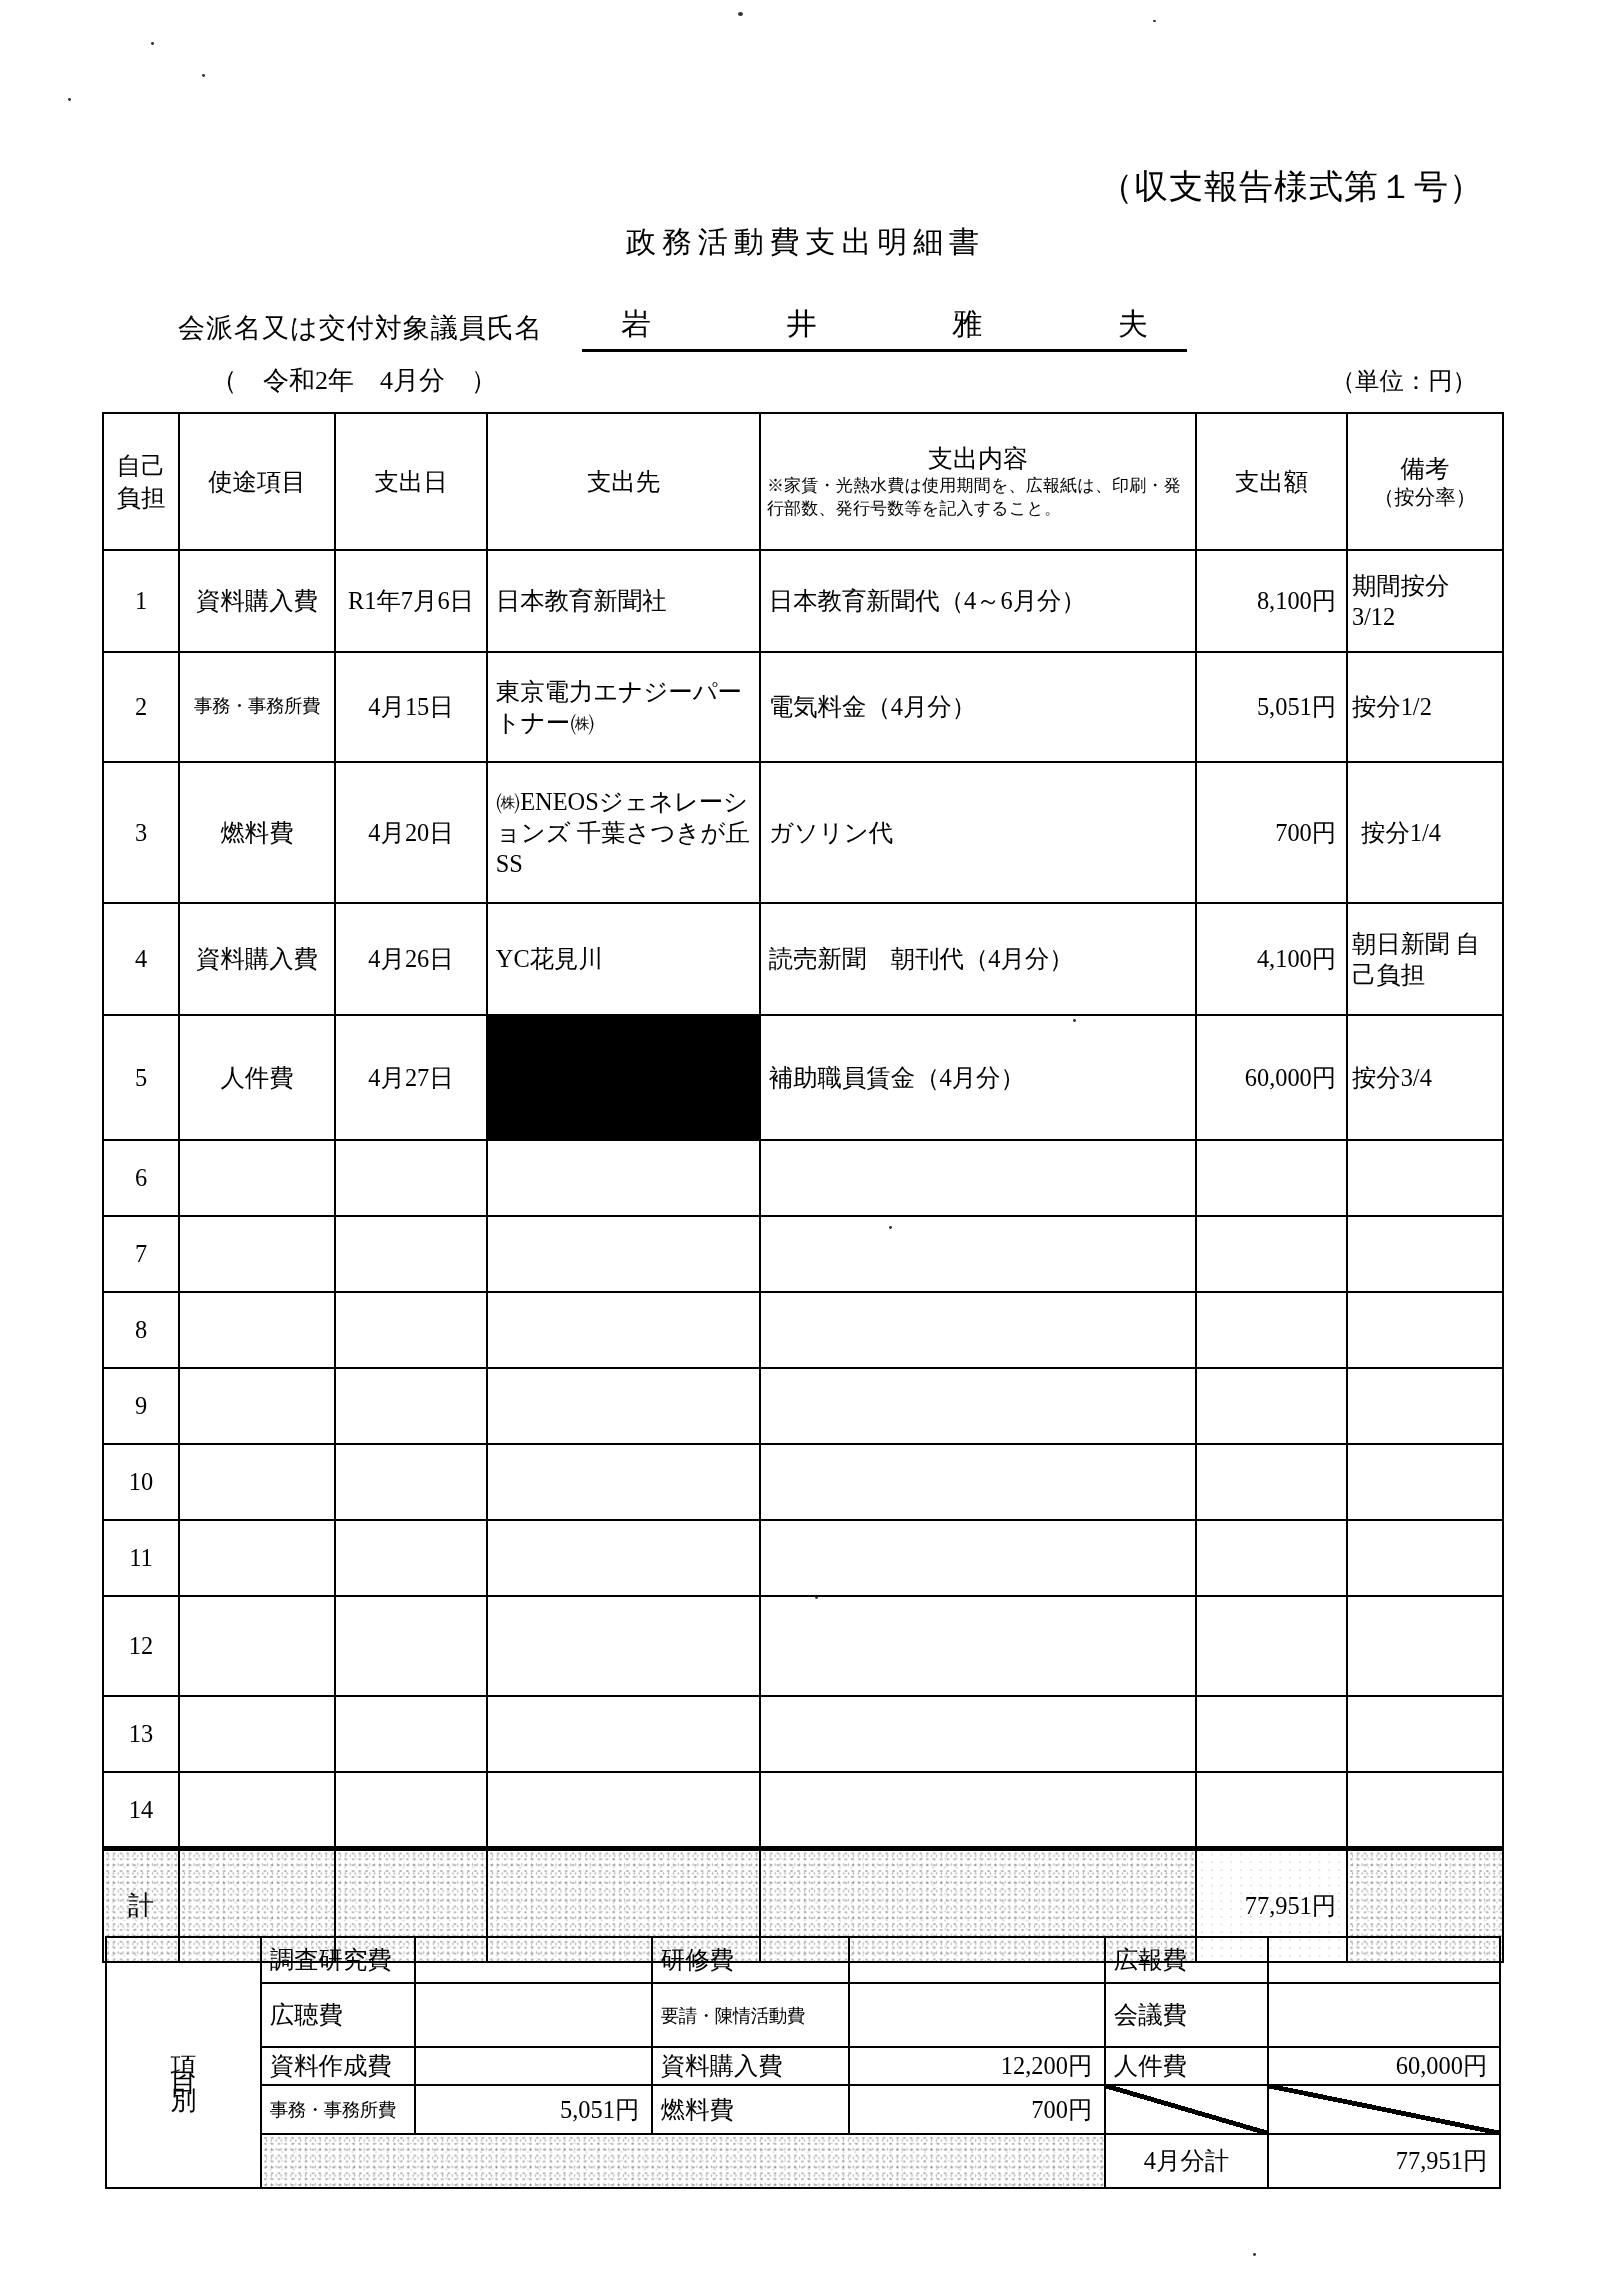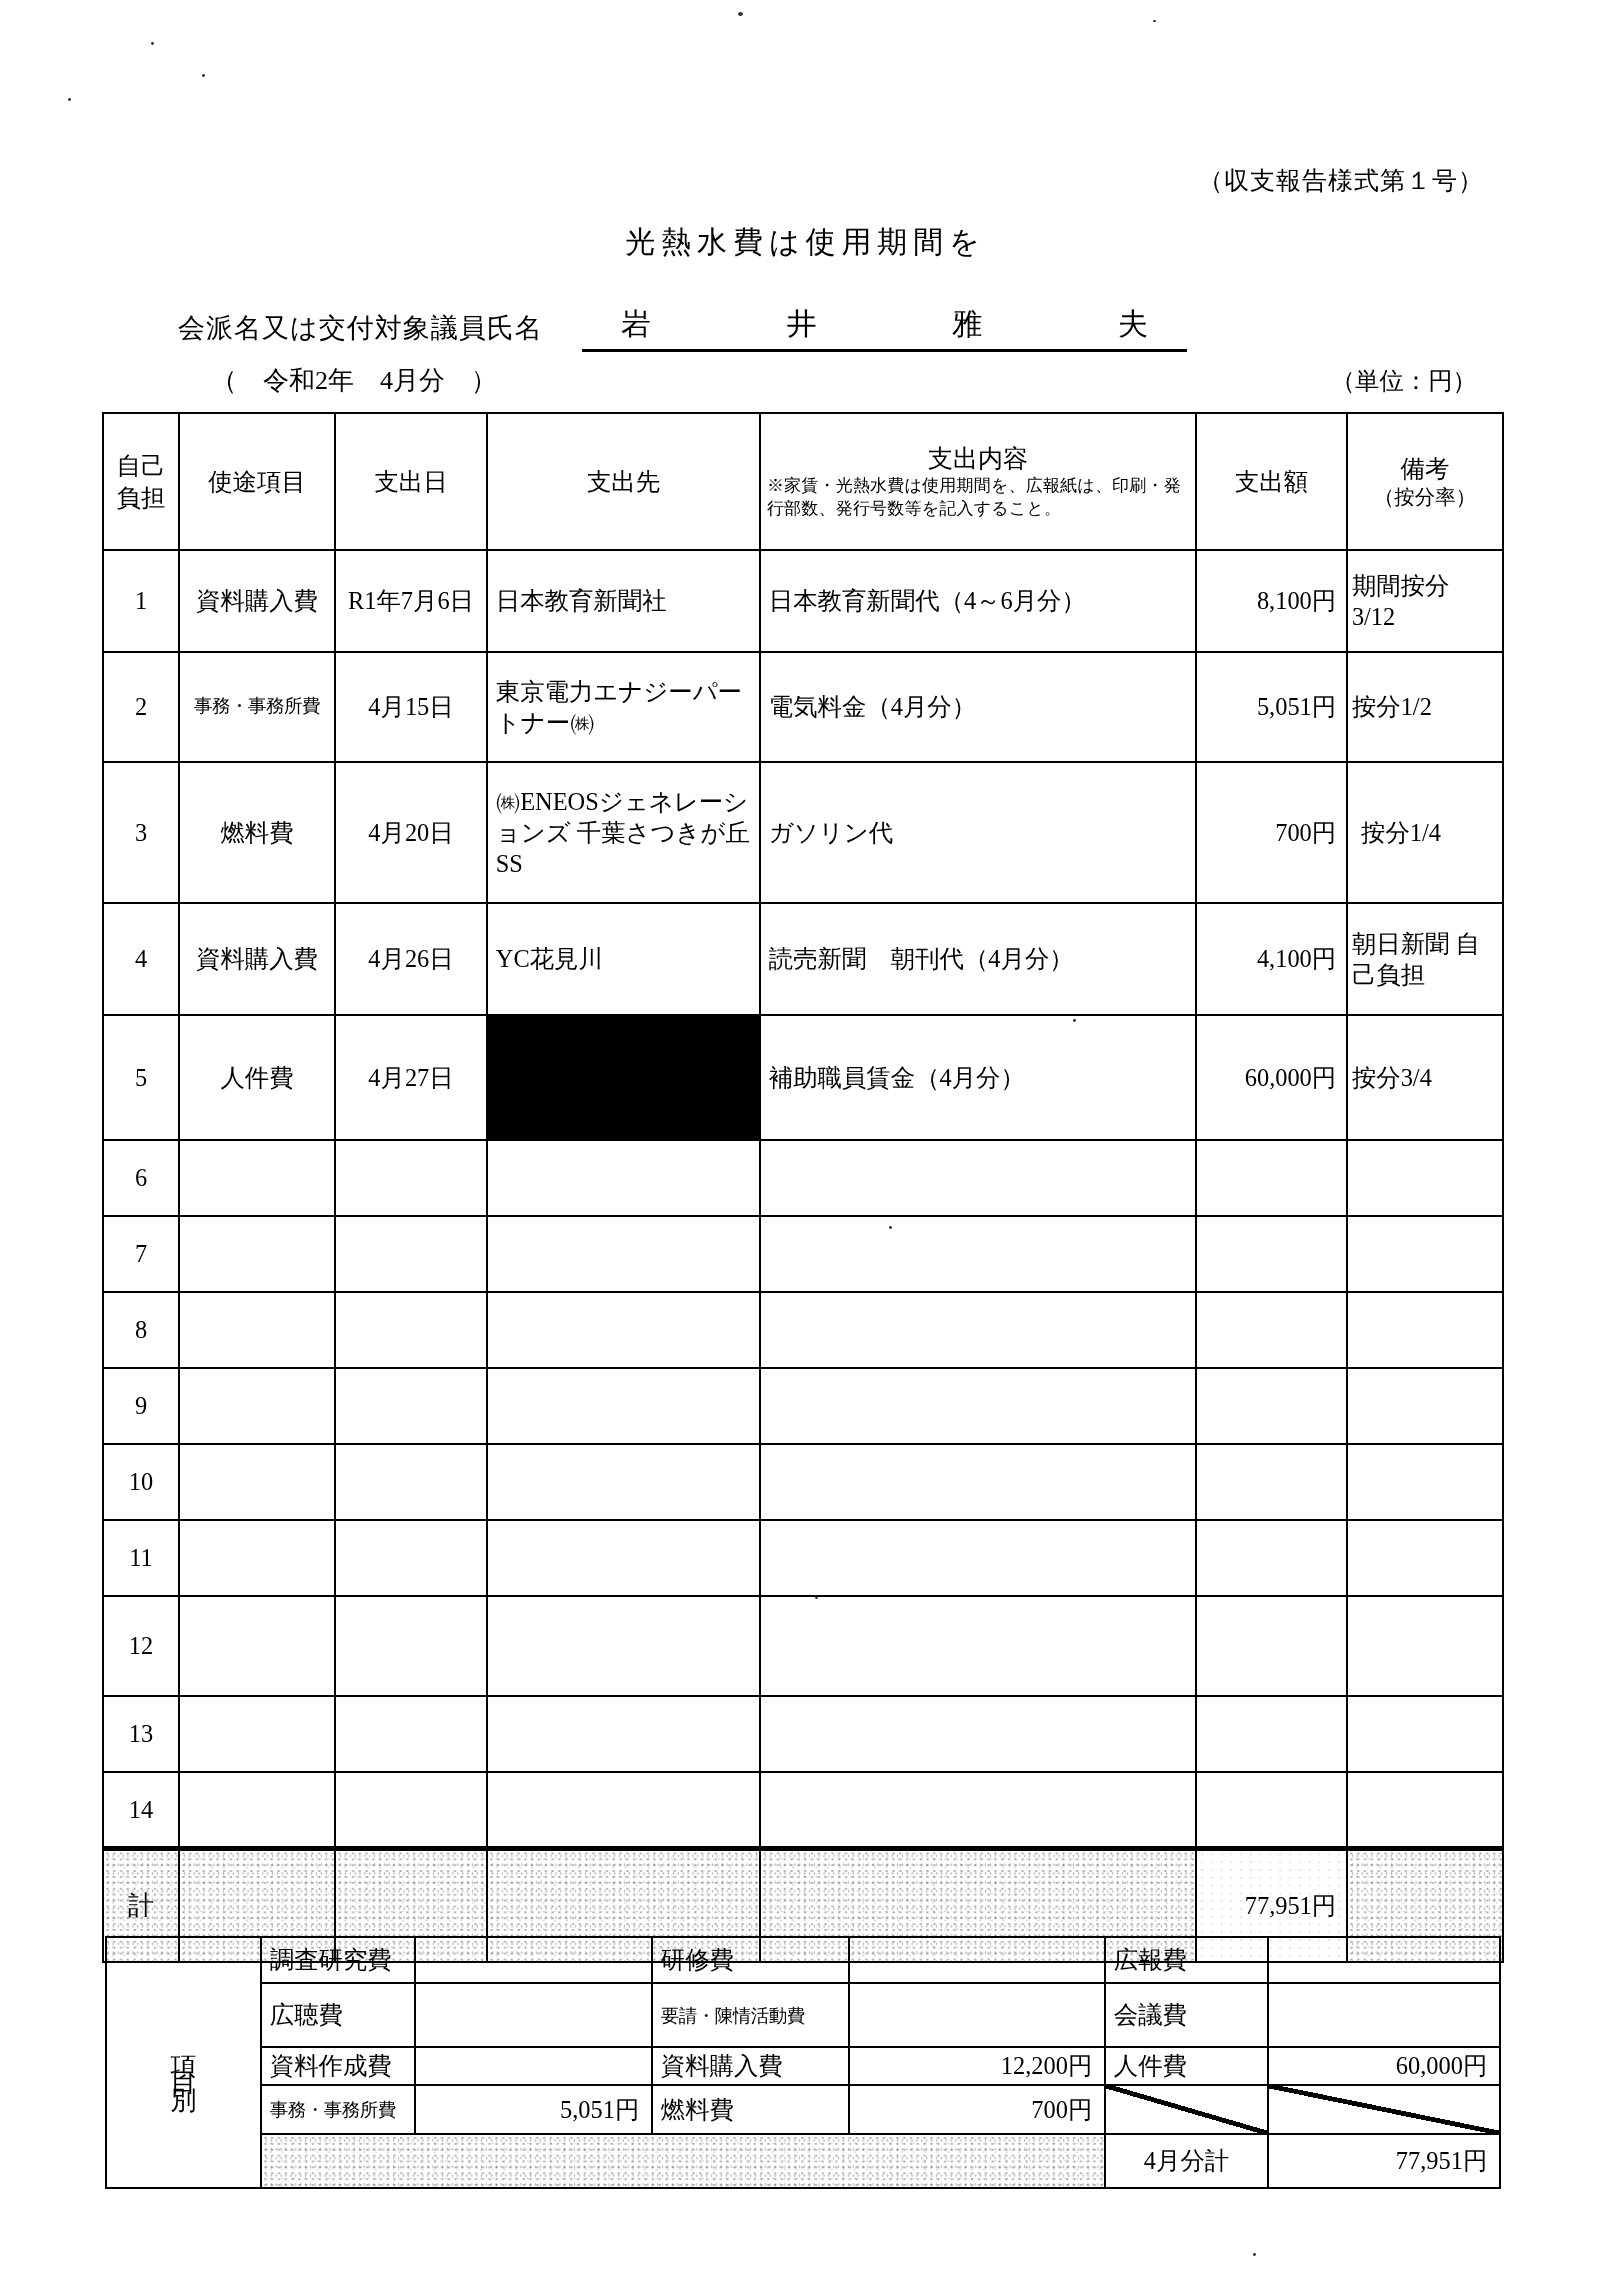--- a/index.html
+++ b/index.html
@@ -8,21 +8,21 @@
     position:relative;
     width:1611px; height:2287px;
     margin:0 auto;
     background:#ffffff;
     color:#000;
     font-family:"Liberation Serif","DejaVu Serif",serif;
     overflow:hidden;
   }
 
   
-  .form-note { position:absolute; top:164px; right:127px; font-size:25px; letter-spacing:1px; }
+  .form-note { position:absolute; top:164px; right:127px; font-size:34px; letter-spacing:1px; }
   .doc-title { position:absolute; top:222px; left:0; width:100%; text-align:center; font-size:30px; letter-spacing:5.9px; }
   .member-label { position:absolute; top:310px; left:178px; font-size:27px; letter-spacing:1px; }
   .member-name {
     position:absolute; top:293px; left:582px; width:605px; height:59px;
     border-bottom:3.9px solid #000;
     display:flex; justify-content:space-between; align-items:flex-end;
     padding:0 39px 3.9px 39px; font-size:30px;
   }
   .period-line { position:absolute; top:363px; left:211px; font-size:26px; }
   .unit-note { position:absolute; top:365px; right:134px; font-size:24.4px; }
@@ -103,21 +103,21 @@
   <div class="speck" style="left:202px;top:74px;width:2.9px;height:2.9px;"></div>
   <div class="speck" style="left:68px;top:98px;width:2.9px;height:2.9px;"></div>
   <div class="speck" style="left:1153px;top:19.5px;width:2.9px;height:2.9px;"></div>
   <div class="speck" style="left:597px;top:1080px;width:2.9px;height:2.9px;"></div>
   <div class="speck" style="left:1073px;top:1019px;width:2.9px;height:2.9px;"></div>
   <div class="speck" style="left:815px;top:1596px;width:2.9px;height:2.9px;"></div>
   <div class="speck" style="left:889px;top:1226px;width:2.9px;height:2.9px;"></div>
   <div class="speck" style="left:1253px;top:2253px;width:2.9px;height:2.9px;"></div>
 
   <div class="form-note">（収支報告様式第１号）</div>
-  <div class="doc-title">光熱水費は使用期間を</div>
+  <div class="doc-title">政務活動費支出明細書</div>
   <div class="member-label">会派名又は交付対象議員氏名</div>
   <div class="member-name">
     <span>岩</span>
     <span>井</span>
     <span>雅</span>
     <span>夫</span>
   </div>
   <div class="period-line">（　令和2年　4月分　）</div>
   <div class="unit-note">（単位：円）</div>
 

